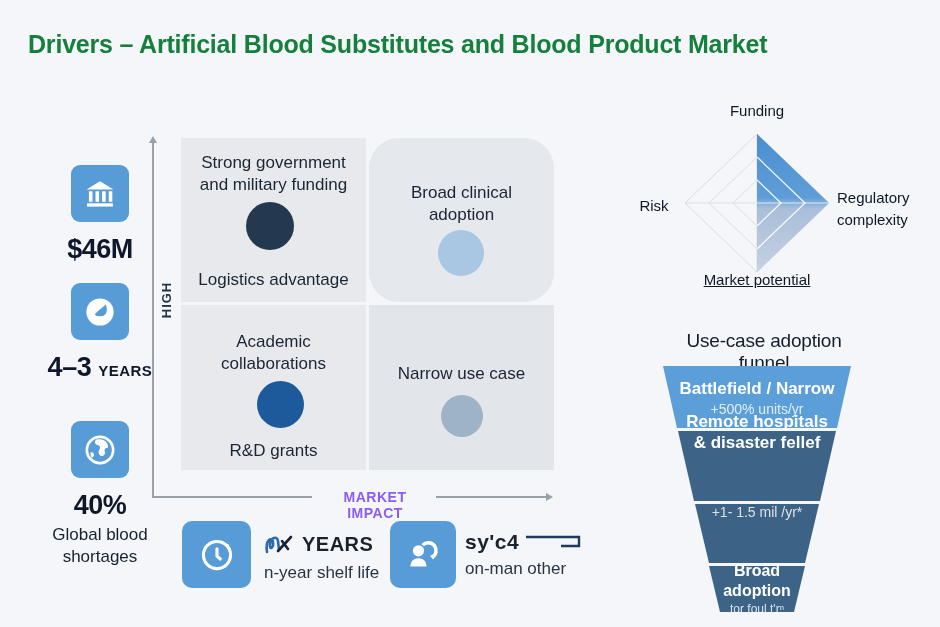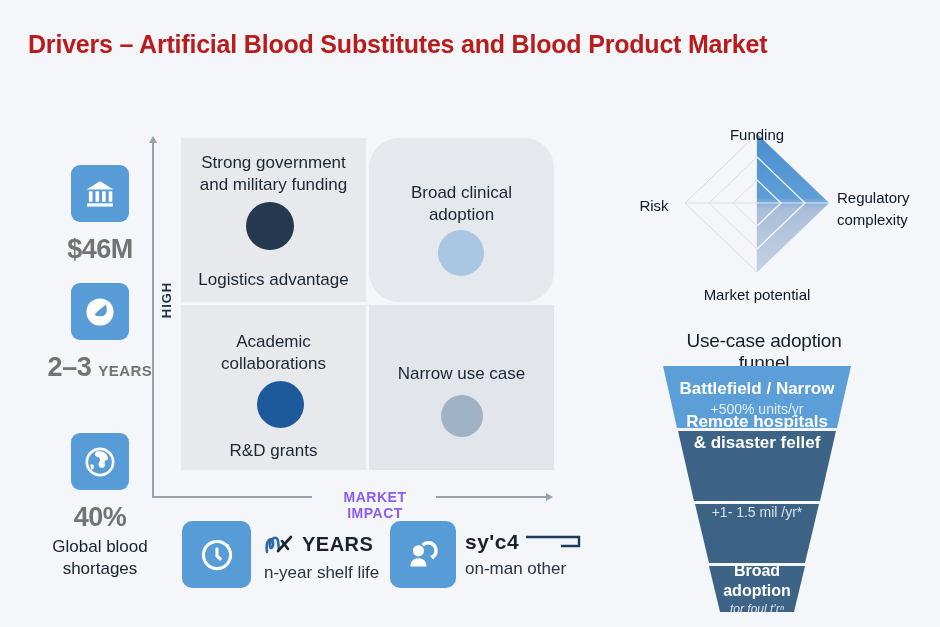--- a/index.html
+++ b/index.html
@@ -3,30 +3,30 @@
 <meta charset="utf-8">
 <style>
   * { margin:0; padding:0; box-sizing:border-box; }
   html,body { background:#f4f6f9; }
   .page {
     position:relative; width:940px; height:627px; overflow:hidden;
     background:#f4f6f9; font-family:"Liberation Sans", sans-serif; color:#16202e;
   }
   .title {
     position:absolute; left:28px; top:30px; font-size:25px; font-weight:700;
-    color:#b91c1c; letter-spacing:-0.2px;
+    color:#15803d; letter-spacing:-0.2px;
   }
 
   
   .stat { position:absolute; left:40px; width:120px; text-align:center; }
   .stat-icon {
     width:58px; height:57px; margin:0 auto; border-radius:9px;
     display:flex; align-items:center; justify-content:center;
   }
-  .stat-value { margin-top:12px; font-size:27px; font-weight:800; color:#737373; letter-spacing:-0.5px;}
+  .stat-value { margin-top:12px; font-size:27px; font-weight:800; color:#0f172a; letter-spacing:-0.5px;}
   .stat-value .unit { font-size:15px; font-weight:700; letter-spacing:0.5px; }
   .stat-label { margin-top:3px; font-size:17px; color:#17212f; line-height:1.28; }
 
   
   .matrix { position:absolute; left:181px; top:138px; width:373px; height:332px; }
   .quad { position:absolute; }
   .quad.tl { left:0; top:0; width:185px; height:164px; background:#e8e9ec; }
   .quad.tr { left:188px; top:0; width:185px; height:164px; background:#e5e8ec;border-radius:30px; }
   .quad.bl { left:0; top:167px; width:185px; height:165px; background:#e8e9ec; }
   .quad.br { left:188px; top:167px; width:185px; height:165px; background:#e2e5e9; }
@@ -73,21 +73,21 @@
   .ftext { position:absolute; left:0; width:200px; display:flex; flex-direction:column;
     align-items:center; justify-content:center; text-align:center; color:#fff; }
   .ftext .f-label { font-size:17px; font-weight:700; line-height:1.22; }
   .ftext .f-sub { font-size:14px; color:#ffffff; opacity:0.82; margin-top:2px; }
   .ftext.t1 { top:4px; height:56px; }
   .ftext.t2 { top:65px; height:70px;gap:48px; }
   .ftext.t2 .f-label { width:150px; }
   .ftext.t3 { top:138px; height:59px; }
   .ftext.t4 { top:199px; height:47px; }
   .ftext.t4 .f-label { width:90px; font-size:16px; }
-  .ftext.t4 .f-sub { font-style:italic; font-size:12px; margin-top:1px; }
+  .ftext.t4 .f-sub { font-size:12px; margin-top:1px; }
 </style>
 </head>
 <body>
 
 <div class="page">
 
   <div class="title">Drivers – Artificial Blood Substitutes and Blood Product Market</div>
 
   <div class="stat" style="top:165px;">
     <div class="stat-icon" style="background: rgb(87, 155, 215);">
@@ -105,26 +105,26 @@
 
   <div class="stat" style="top:283px;">
     <div class="stat-icon" style="background: rgb(87, 155, 215);">
       <svg width="38" height="38" viewBox="0 0 24 24">
         <circle cx="12" cy="12" r="8.6" fill="#ffffff"></circle>
         <path d="M15.6 7.2 C 13.2 9.6, 10 11.6, 8.6 13.6 C 10.4 15.2, 13.8 15.4, 15.4 13.4 C 16.8 11.6, 16.4 9, 15.6 7.2 Z" fill="#579bd7"></path>
         <path d="M7.6 14.6 C 10 15.8, 14 15.8, 16.2 14.2" stroke="#ffffff" stroke-width="1.2" fill="none"></path>
       </svg>
     </div>
     <div class="stat-value">
-      <span>2–3</span>
+      <span>4–3</span>
       <span class="unit">YEARS</span>
     </div>
   </div>
 
-  <div class="stat" style="top:433px;">
+  <div class="stat" style="top:421px;">
     <div class="stat-icon" style="background: rgb(87, 155, 215);">
       <svg width="38" height="38" viewBox="0 0 24 24">
         <circle cx="12" cy="12" r="8.3" fill="none" stroke="#ffffff" stroke-width="1.7"></circle>
         <path d="M9.5 5.5 C 8 7, 9 8.5, 10.5 8.8 C 12 9.1, 12.5 10.5, 11.5 12 C 10.5 13.5, 11.5 15.5, 13 15.8 C 14.5 16.1, 15.5 14.5, 15 13 C 14.5 11.5, 15.5 10.5, 16.8 10.8 C 17.5 9, 16.5 6.8, 14.5 5.8 C 13 5.1, 10.8 5, 9.5 5.5 Z" fill="#ffffff"></path>
         <path d="M6 13.5 C 7.2 13.2, 8.4 14, 8.2 15.3 C 8.1 16.3, 7 16.9, 6.8 16.9 C 6.2 16, 5.9 14.7, 6 13.5 Z" fill="#ffffff"></path>
       </svg>
     </div>
     <div class="stat-value">40%</div>
     <div class="stat-label">Global blood shortages</div>
   </div>
@@ -210,24 +210,24 @@
     <polygon points="100,77 124,100 100,123 76,100" fill="none" stroke="#dbdfe5" stroke-width="1"></polygon>
     <line x1="28" y1="100" x2="172" y2="100" stroke="#dbdfe5" stroke-width="1"></line>
     <line x1="100" y1="31" x2="100" y2="169" stroke="#dbdfe5" stroke-width="1"></line>
 
     <polygon points="100,31 172,100 100,169" fill="url(#radarFill)"></polygon>
 
     <path d="M100 54 L148 100 L100 146" fill="none" stroke="rgba(255,255,255,0.9)" stroke-width="1.3"></path>
     <path d="M100 77 L124 100 L100 123" fill="none" stroke="rgba(255,255,255,0.9)" stroke-width="1.3"></path>
     <line x1="100" y1="100" x2="172" y2="100" stroke="rgba(255,255,255,0.75)" stroke-width="1"></line>
   </svg>
-  <div class="radar-label rl-center" style="left:697px; top:124px; width:120px;">Funding</div>
+  <div class="radar-label rl-center" style="left:697px; top:100px; width:120px;">Funding</div>
   <div class="radar-label rl-center" style="left:624px; top:195px; width:60px;">Risk</div>
   <div class="radar-label" style="left:837px; top:187px; width:95px;">Regulatory complexity</div>
-  <div class="radar-label rl-center" style="left:687px; top:284px; width:140px;">Market potential</div>
+  <div class="radar-label rl-center" style="left:687px; top:269px; width:140px;text-decoration:underline;">Market potential</div>
 
   <div class="funnel-title">Use-case adoption funnel</div>
   <div class="funnel">
     <div class="fseg s1" style="background: rgb(91, 158, 216);"></div>
     <div class="fseg s2" style="background: rgb(61, 99, 134);"></div>
     <div class="fseg s3" style="background: rgb(60, 98, 133);"></div>
     <div class="fseg s4" style="background: rgb(61, 100, 135);"></div>
 
     <div class="ftext t1">
       <div class="f-label">Battlefield / Narrow</div>

